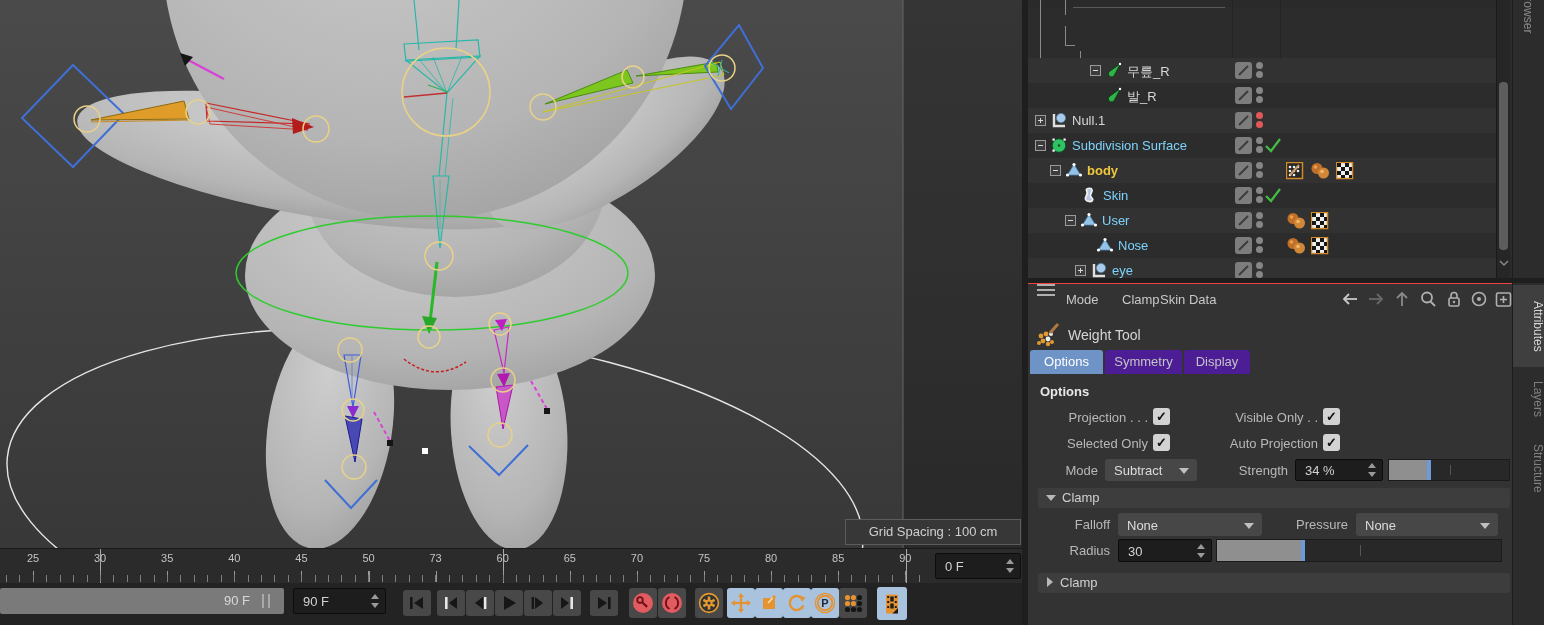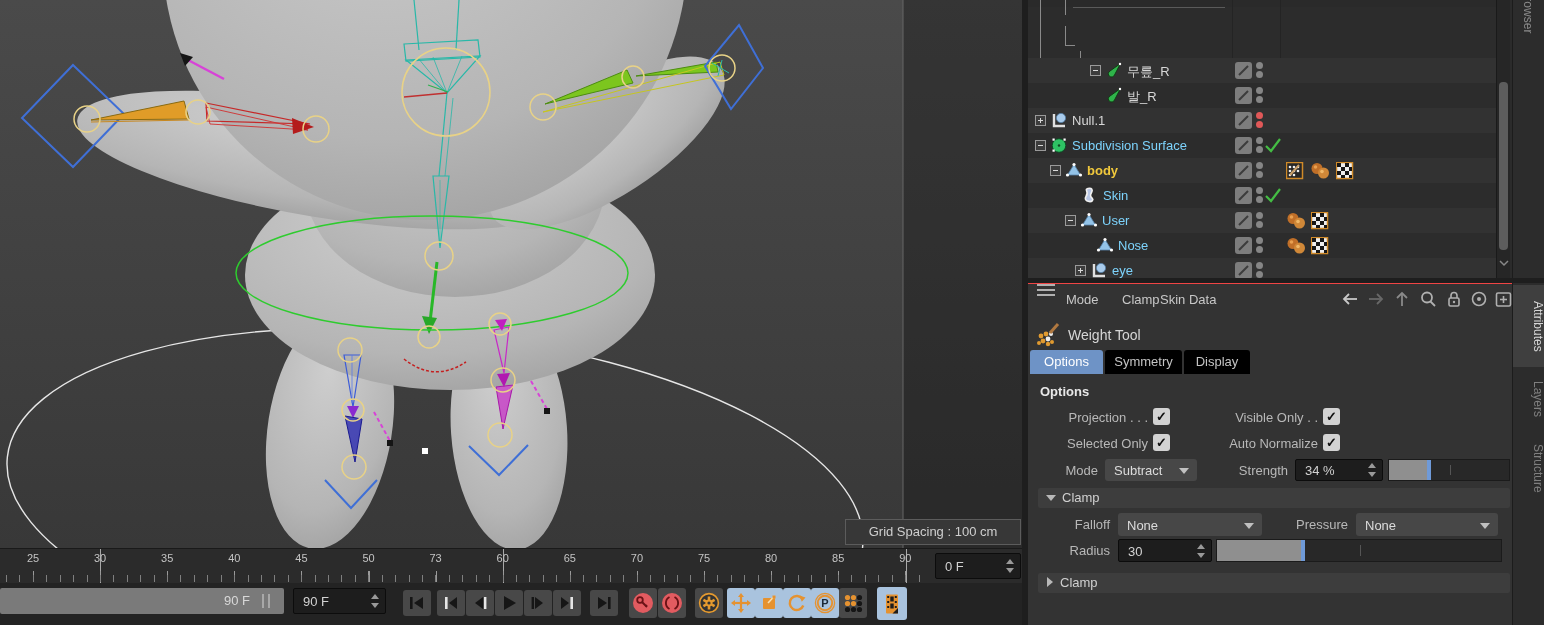--- a/index.html
+++ b/index.html
@@ -83,21 +83,21 @@
 
   
   #attr { left:1028px; top:283px; width:484px; height:342px; background:#333333; border-top:1px solid #ef4444;padding-left:9px; }
   .menu-item { position:absolute; top:8px; color:#c8c8c8; font-size:13px; }
   #hamburger { left:8px; top:10px; width:18px; height:12px; }
   #hamburger div { height:2px; background:#b0b0b0; margin-bottom:3px; }
   .micon { position:absolute; top:5px; width:20px; height:20px; }
   #tool-icon { left:6px; top:38px; width:26px; height:26px; }
   #tool-title { left:40px; top:43px; color:#d6d6d6; font-size:14px; position:absolute; }
   .tab { position:absolute; top:66px; height:24px; line-height:24px; text-align:center;
-    font-size:13px; color:#c4c4c4; background:#000000; border-radius:3px 3px 0 0; }
+    font-size:13px; color:#c4c4c4; background:#4c1d95; border-radius:3px 3px 0 0; }
   .tab.active { background:#6e93c6; color:#ffffff; }
   #attr-heading { position:absolute; left:12px; top:100px; color:#e8e8e8; font-size:13px; font-weight:bold; }
   .flabel { position:absolute; text-align:right; color:#b8b8b8; font-size:13px; }
   .cb { position:absolute; width:17px; height:17px; background:#d2d2d2; border-radius:3px;
     color:#111; font-size:13px; font-weight:bold; text-align:center; line-height:17px; }
   .dd { position:absolute; background:#474747; border-radius:3px; color:#dcdcdc; font-size:13px; }
   .dd .val { position:absolute; left:9px; top:50%; transform:translateY(-50%); }
   .dd:after { content:""; position:absolute; right:8px; top:50%; margin-top:-2px;
     border-left:5px solid transparent; border-right:5px solid transparent; border-top:6px solid #c0c0c0; }
   .slider { position:absolute; background:#282828; border:1px solid #1b1b1b; }
@@ -713,21 +713,21 @@
 
     <div id="attr-heading">Options</div>
 
     <span class="flabel" style="left:10px;top:126px;width:110px">Projection . . .</span>
     <span class="cb" style="left:125px;top:124px">✓</span>
     <span class="flabel" style="left:180px;top:126px;width:110px">Visible Only . .</span>
     <span class="cb" style="left:295px;top:124px">✓</span>
 
     <span class="flabel" style="left:10px;top:152px;width:110px">Selected Only</span>
     <span class="cb" style="left:125px;top:150px">✓</span>
-    <span class="flabel" style="left:180px;top:152px;width:110px">Auto Normalize</span>
+    <span class="flabel" style="left:180px;top:152px;width:110px">Auto Projection</span>
     <span class="cb" style="left:295px;top:150px">✓</span>
 
     <span class="flabel" style="left:10px;top:179px;width:60px">Mode</span>
     <div class="dd" style="left:77px;top:175px;width:92px;height:22px">
       <span class="val">Subtract</span>
     </div>
     <span class="flabel" style="left:190px;top:179px;width:70px">Strength</span>
     <div class="spinfield" style="position:absolute;left:267px;top:175px;width:88px;height:22px">
       <span class="val">34 %</span>
       <span class="spin-arrows"></span>

